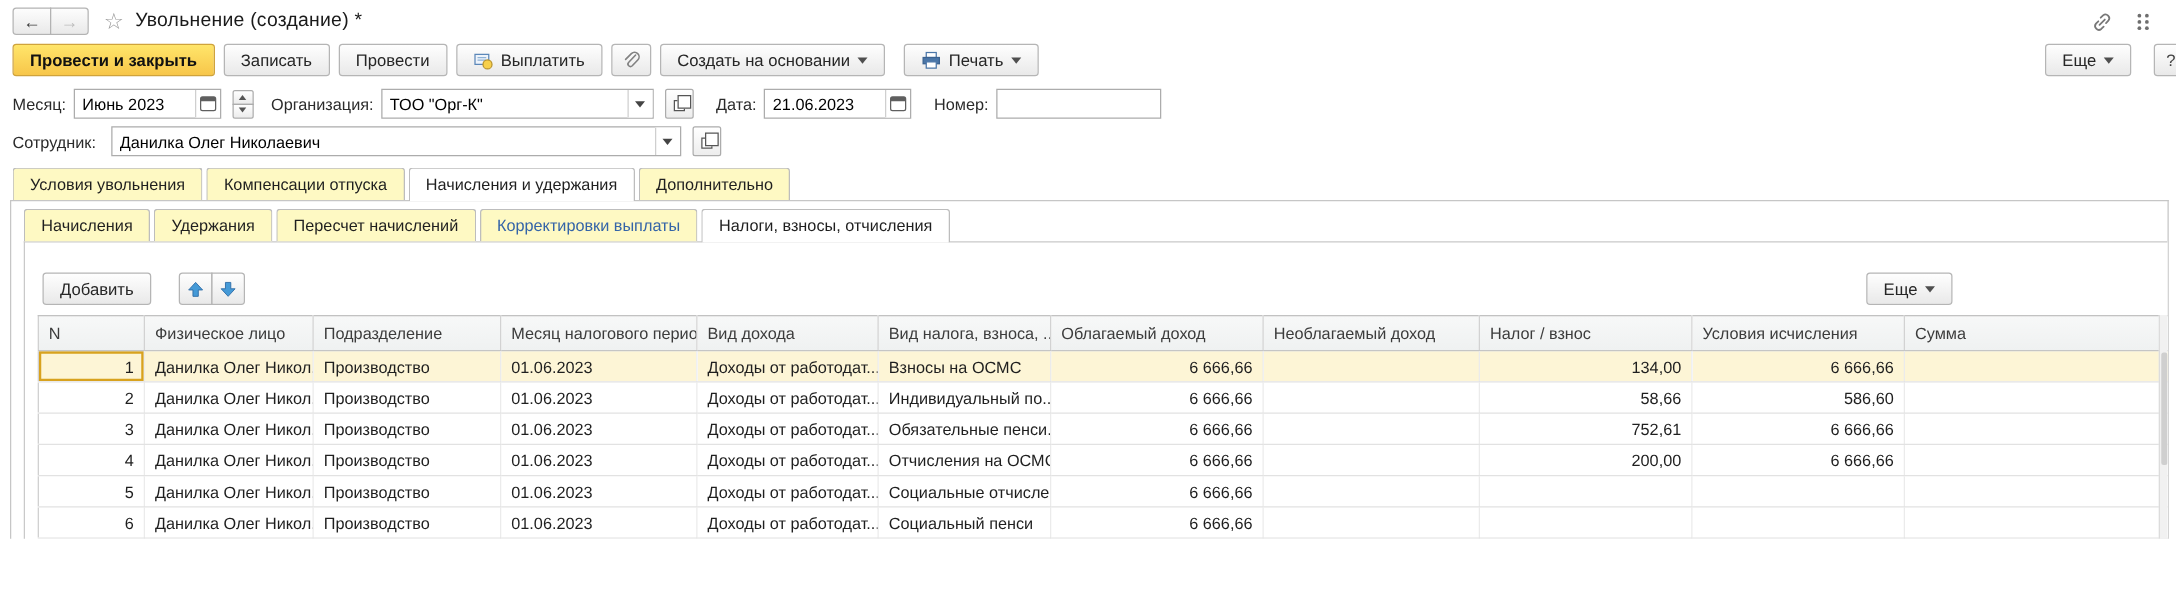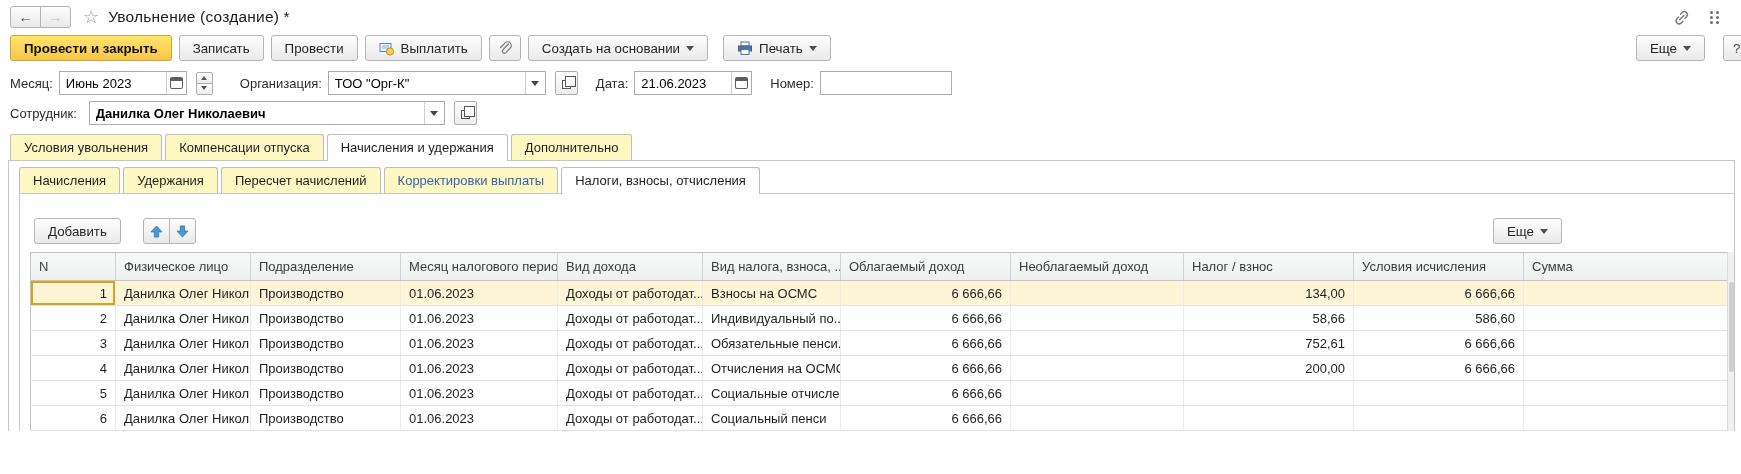--- a/index.html
+++ b/index.html
@@ -163,35 +163,35 @@
   <div class="spacer"></div>
   <button class="btn" style="margin-right:26px;">
     <span>Еще</span>
     <span class="caret"></span>
   </button>
   <button class="btn partial">?</button>
 </div>
 
 <div class="fieldrow">
   <span class="flabel">Месяц:</span>
-  <span class="input-wrap" style="width:128px;justify-content:flex-end;">
+  <span class="input-wrap" style="width:118px;justify-content:flex-end;">
     <input value="Июнь 2023" style="">
     <span class="ibtn">
         <span class="cal"></span>
       </span>
   </span>
   <span class="spingroup">
     <span class="spin up">
         <span class="tri-up"></span>
       </span>
     <span class="spin down">
         <span class="tri-down"></span>
       </span>
   </span>
-  <span class="flabel" style="margin-left:21px;">Организация:</span>
+  <span class="flabel" style="margin-left:8px;">Организация:</span>
   <span class="input-wrap" style="width:218px;">
     <input value="ТОО &quot;Орг-К&quot;" style="">
     <span class="ibtn">
         <span class="combo-arrow"></span>
       </span>
   </span>
   <span class="sqbtn">
       <span class="openicon"></span>
     </span>
   <span class="flabel" style="margin-left:12px;">Дата:</span>
@@ -202,21 +202,21 @@
       </span>
   </span>
   <span class="flabel" style="margin-left:12px;">Номер:</span>
   <span class="input-wrap" style="width:132px;">
     <input value="" style="">
   </span>
 </div>
 
 <div class="fieldrow">
   <span class="flabel">Сотрудник:</span>
-  <span class="input-wrap" style="width:356px; margin-left:6px;font-weight:bold;">
+  <span class="input-wrap" style="width:456px; margin-left:6px;">
     <input value="Данилка Олег Николаевич" style="">
     <span class="ibtn">
         <span class="combo-arrow"></span>
       </span>
   </span>
   <span class="sqbtn">
       <span class="openicon"></span>
     </span>
 </div>
 

